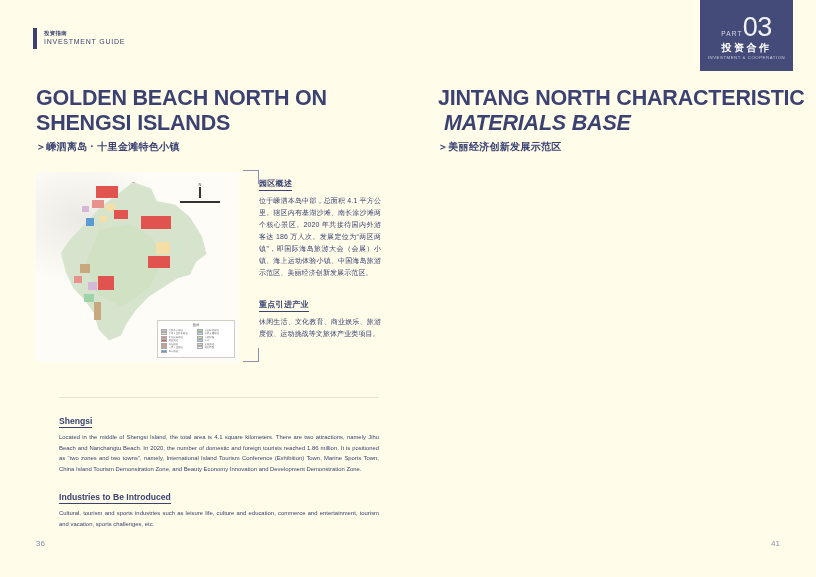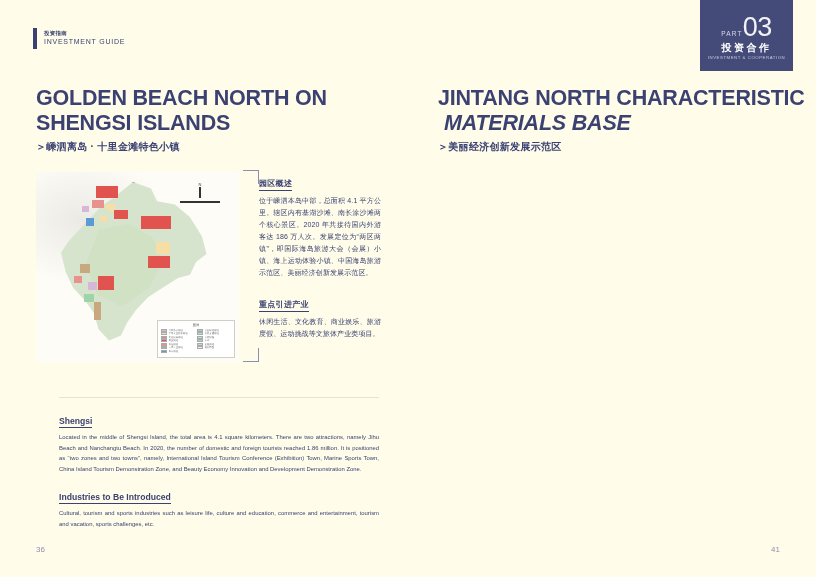--- a/index.html
+++ b/index.html
@@ -84,21 +84,21 @@
   .left .en-rule { background: #e6e3cf; height: 1px; margin-bottom: 12px; }
   .en-head {
     font-size: 8.6px; font-weight: bold; color: #3b4272;
     border-bottom: 1px solid #3b4272; display: inline-block;
     padding-bottom: 1px; margin-bottom: 4px;
   }
   .en-body { font-size: 5.9px; color: #3b4272; line-height: 1.78; text-align: justify; }
   .en-gap { height: 12px; }
 
   
-  .pageno { position: absolute; bottom: 23px; font-size: 8px; color: #8b8fae; }
+  .pageno { position: absolute; bottom: 29px; font-size: 8px; color: #8b8fae; }
   .pageno.l { left: 36px; }
   .pageno.r { right: 36px; }
 
   
   .ml-bg { position: absolute; inset: 0; background: #fdfcf7; }
   .ml-ghost { position: absolute; left: -14px; top: -6px; width: 150px; height: 120px;
     background: radial-gradient(ellipse at 40% 45%, rgba(205,205,200,.38), rgba(253,252,247,0) 68%); }
   .ml-island {
     position: absolute; left: 22px; top: 10px; width: 150px; height: 160px;
     background: #d7e4cd; border: .7px solid #b9a08c;

